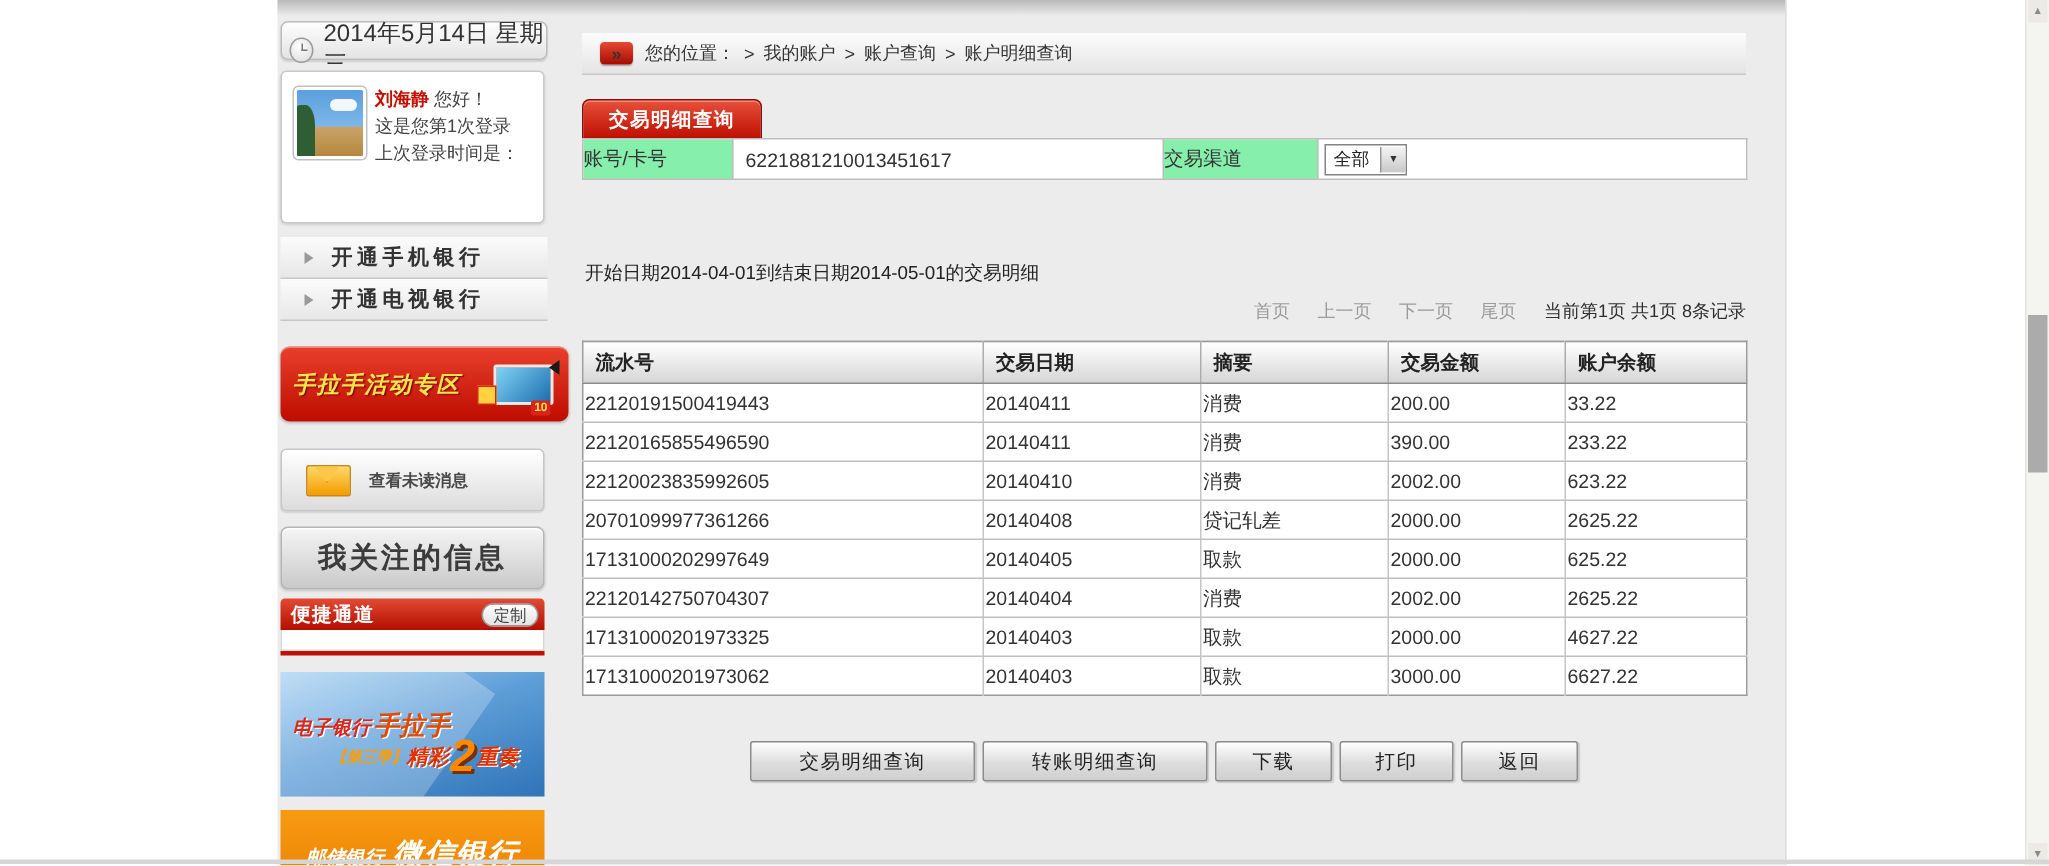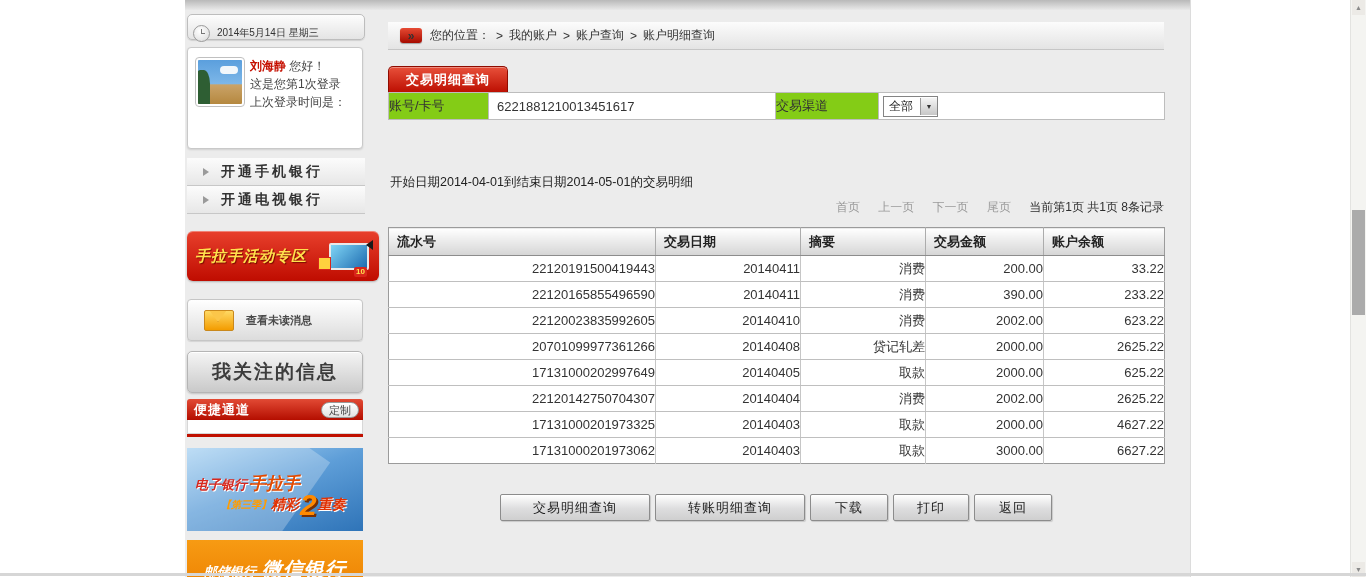--- a/index.html
+++ b/index.html
@@ -15,21 +15,21 @@
         display:flex;align-items:center;justify-content:center;}
   .sthumb{position:absolute;left:1px;top:210px;width:13px;height:105px;background:#ababab;}
   
   .side{position:absolute;left:2px;top:0;width:180px;height:577px;}
   .datepill{position:absolute;left:0;top:14px;width:176px;height:24px;border:1px solid #bdbdbd;border-radius:5px;
             background:linear-gradient(#fdfdfd,#e4e4e4);display:flex;align-items:center;box-shadow:0 1px 1px rgba(0,0,0,.12);}
   .clock{width:15px;height:15px;border-radius:50%;border:1px solid #9a9a9a;background:radial-gradient(circle at 40% 35%,#fff,#d9d9d9);
          margin:0 7px 0 5px;position:relative;}
   .clock:before{content:"";position:absolute;left:7px;top:3px;width:1px;height:5px;background:#777;}
   .clock:after{content:"";position:absolute;left:7px;top:7px;width:4px;height:1px;background:#777;}
-  .datepill span{font-size:10px;color:#333;margin-top:12px;}
+  .datepill span{font-size:16px;color:#333;margin-top:12px;}
   .userbox{position:absolute;left:0;top:47px;width:174px;height:100px;background:#fff;border:1px solid #c9c9c9;border-radius:4px;
            box-shadow:0 1px 2px rgba(0,0,0,.12);}
   .avatar{position:absolute;left:8px;top:10px;width:44px;height:44px;border:2px solid #fff;outline:1px solid #c0c0c0;border-radius:3px;
           background:linear-gradient(180deg,#5b9fdd 0%,#7db7e8 55%,#caa368 56%,#b5883f 100%);overflow:hidden;}
   .avatar:before{content:"";position:absolute;left:22px;top:6px;width:18px;height:8px;border-radius:8px;background:#f2f7fb;}
   .avatar:after{content:"";position:absolute;left:-4px;top:10px;width:16px;height:34px;background:#2e5e33;border-radius:40% 40% 0 0;}
   .greet{position:absolute;left:62px;top:9px;font-size:12px;color:#444;line-height:18px;}
   .greet .nm{color:#c50f00;font-weight:bold;}
   .smenu{position:absolute;left:0;top:158px;width:178px;}
   .smenu-item{height:26px;border-bottom:1px solid #c7c7c7;border-top:1px solid #fbfbfb;background:linear-gradient(#fbfbfb,#e7e7e7);
@@ -88,21 +88,21 @@
   .crumbicon{width:22px;height:15px;border-radius:3px;background:linear-gradient(#e64a33,#a60b00);color:#fff;font-size:10px;
              font-weight:bold;display:flex;align-items:center;justify-content:center;margin:0 8px 0 12px;box-shadow:0 1px 1px rgba(0,0,0,.3);}
   .crumbbar,.crumbbar span{font-size:12px;color:#333;}
   .crumb-sep{color:#555;margin:0 6px;}
   .crumb-link{cursor:pointer;}
   .tab{position:absolute;left:0;top:66px;width:118px;height:26px;border-radius:5px 5px 0 0;border:1px solid #8f0b00;border-bottom:none;
        background:linear-gradient(#e8503a,#bb0d00);color:#fff;font-size:13px;font-weight:bold;
        display:flex;align-items:center;justify-content:center;letter-spacing:1px;box-shadow:inset 0 1px 0 rgba(255,255,255,.35);}
   table.qform{position:absolute;left:0;top:92px;width:776px;border-collapse:collapse;table-layout:fixed;background:#fff;border:1px solid #a9a9a9;}
   table.qform td{height:26px;border:1px solid #bdbdbd;font-size:13px;color:#333;padding:0;}
-  td.flabel{background:#84cc16;padding-left:8px;}
+  td.flabel{background:#86efac;padding-left:8px;}
   td.fvalue{background:#fff;}
   .acctval{padding-left:8px;font-size:13px;color:#333;}
   .fieldwrap{display:flex;align-items:center;gap:7px;padding-left:4px;}
   input.datein{width:152px;height:16px;border:1px solid #7b7b7b;border-bottom-color:#c8c8c8;border-right-color:#c8c8c8;
                font:12px "Liberation Sans",sans-serif;padding:1px 3px;color:#222;}
   .calbtn{width:20px;height:18px;border:1px solid #dccfbd;background:#f8f2e8;border-radius:3px;display:flex;
           align-items:center;justify-content:center;cursor:pointer;}
   .cal{width:13px;height:12px;border:1px solid #cf3a22;border-radius:2px;background:#fff;position:relative;}
   .cal:before{content:"";position:absolute;left:0;top:0;width:100%;height:3px;background:#d43c20;}
   .cal:after{content:"";position:absolute;left:2px;top:5px;width:2px;height:2px;background:#d43c20;
@@ -113,21 +113,21 @@
             font-size:7px;color:#333;display:flex;align-items:center;justify-content:center;}
   .summary{position:absolute;left:2px;top:174px;font-size:12.5px;color:#222;}
   .pager{position:absolute;left:0;top:199px;width:776px;text-align:right;font-size:12px;}
   .plink{color:#9a9a9a;margin-left:15px;cursor:pointer;}
   .pstatus{color:#2e2e2e;margin-left:15px;}
   table.txn{position:absolute;left:0;top:227px;width:776px;border-collapse:collapse;table-layout:fixed;background:#fff;
             border:1px solid #9b9b9b;}
   table.txn th{height:27px;background:linear-gradient(#ffffff,#d5d5d5);border-bottom:1px solid #8c8c8c;border-right:1px solid #acacac;
                font-size:13px;font-weight:bold;color:#222;text-align:left;padding:0 0 0 8px;}
   table.txn td{height:25px;border-bottom:1px solid #bfbfbf;border-right:1px solid #c6c6c6;font-size:13px;color:#333;
-               padding:0 0 0 1px;background:#fff;text-align:right;}
+               padding:0 0 0 1px;background:#fff;}
   table.txn th:last-child,table.txn td:last-child{border-right:none;}
   table.txn tbody tr:last-child td{border-bottom:none;}
   .actionbar{position:absolute;left:112px;top:494px;display:flex;}
   .abtn{height:27px;border:1px solid #8c8c8c;border-radius:2px;background:linear-gradient(#ffffff,#ddddde 55%,#cfcfcf);
         font:13px "Liberation Sans","DejaVu Sans",sans-serif;color:#222;margin-right:5px;cursor:pointer;
         box-shadow:inset 0 1px 0 #fff,1px 1px 1px rgba(0,0,0,.15);letter-spacing:1px;}
 </style>
 </head>
 <body>
 

